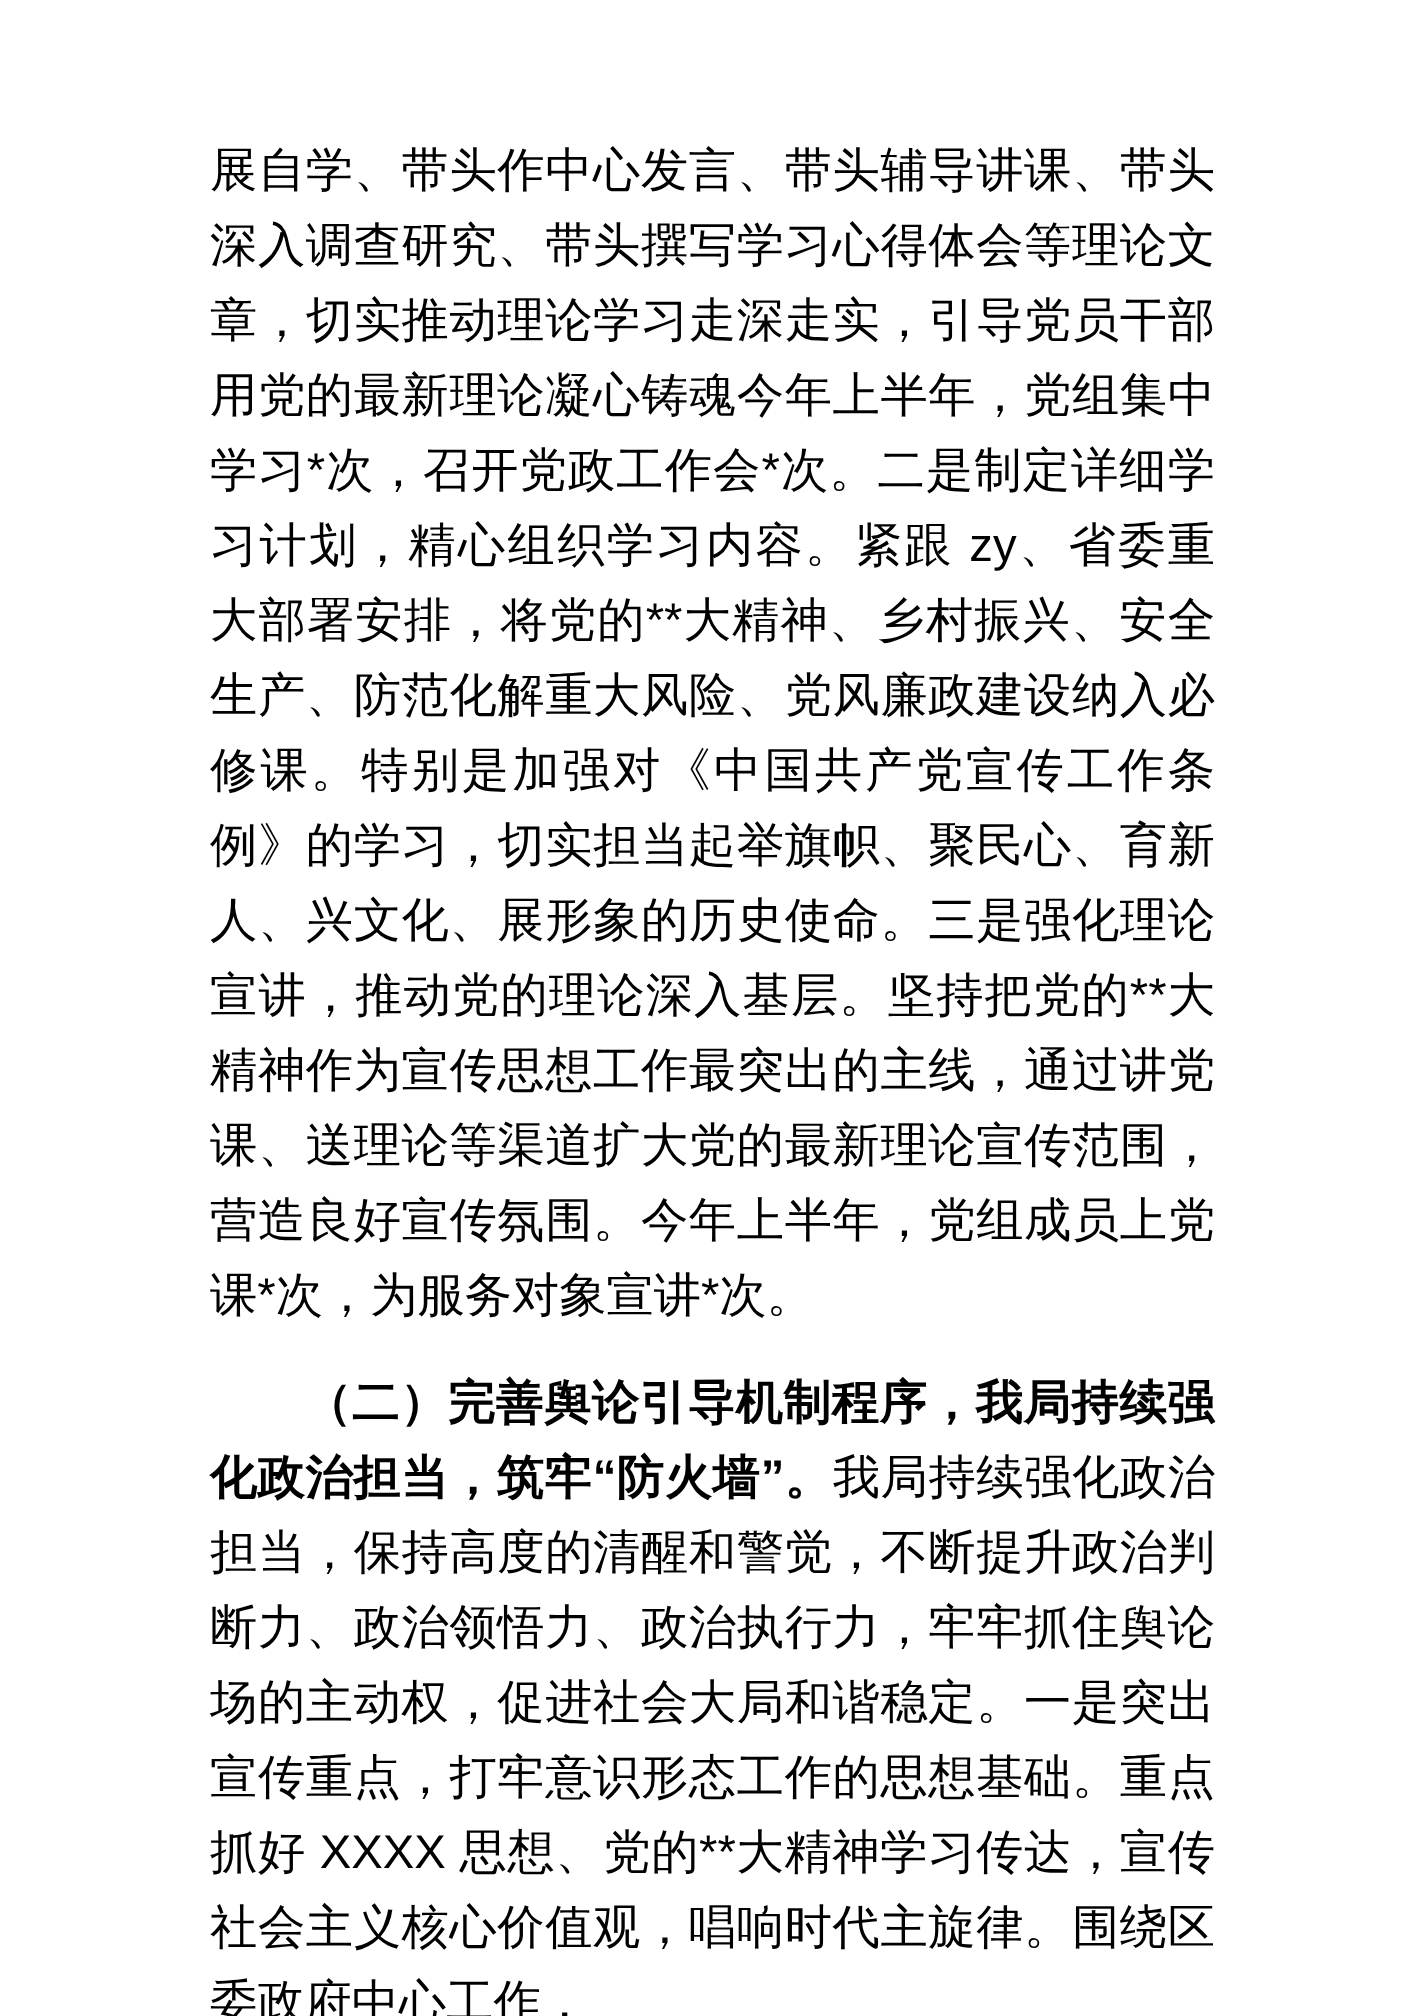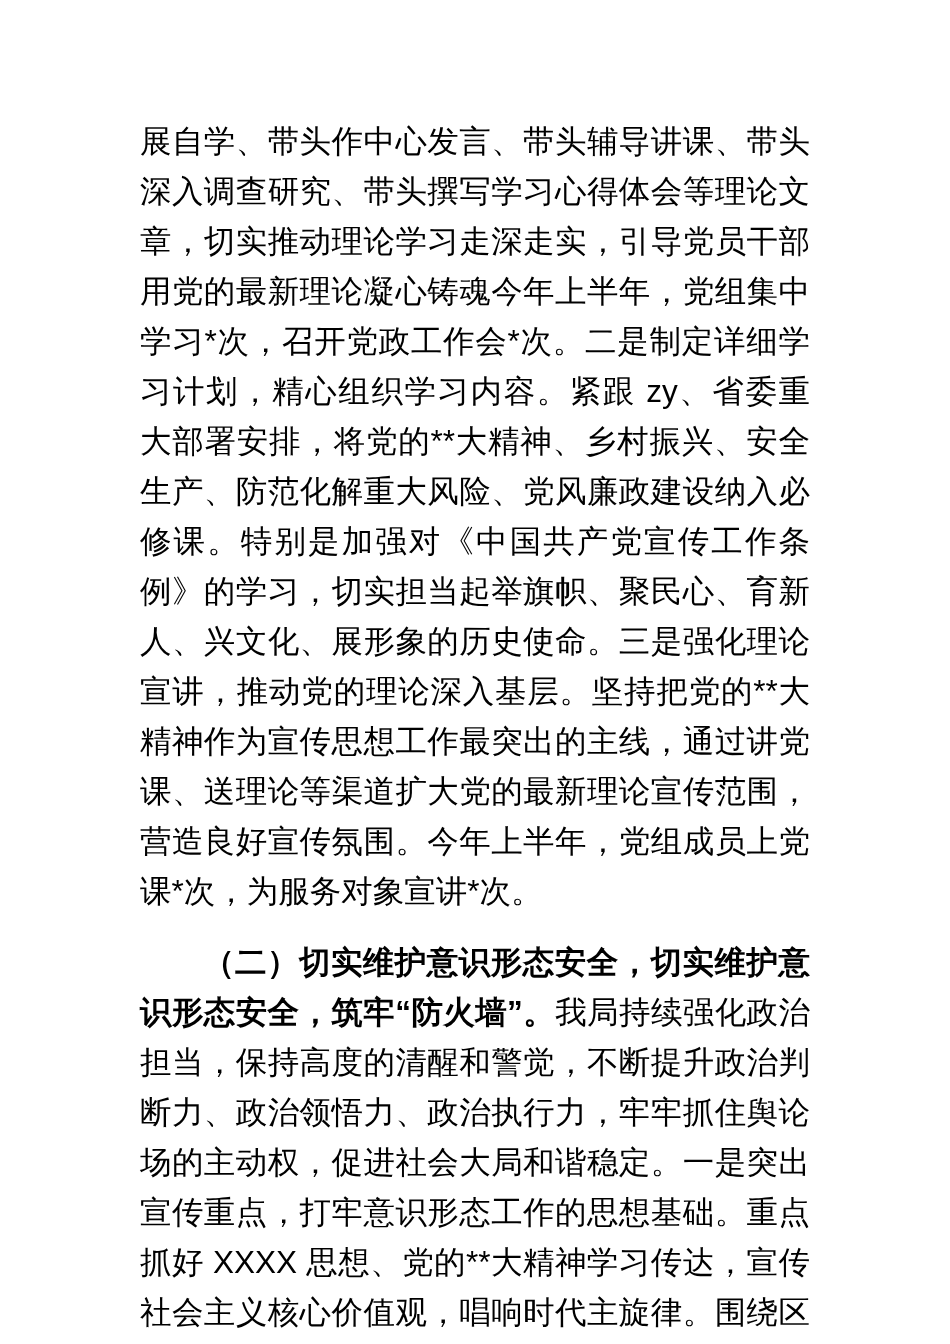--- a/index.html
+++ b/index.html
@@ -13,21 +13,21 @@
     overflow: hidden;
     font-family: "Liberation Sans", "DejaVu Sans", sans-serif;
     color: #000000;
   }
   .page {
     position: relative;
     width: 950px;
     height: 1344px;
     background: #ffffff;
     box-sizing: border-box;
-    padding: 116px 140px 0 140px;
+    padding: 88px 140px 0 140px;
   }
   .doc-body {
     width: 670px;
   }
   .para {
     margin: 0;
     font-size: 31.5px;
     line-height: 50px;
     text-align: justify;
     text-justify: inter-character;
@@ -47,16 +47,16 @@
   }
 </style>
 </head>
 <body>
 
 <div class="page">
   <div class="doc-body">
 
     <p class="para"><span>展自学、带头作中心发言、带头辅导讲课、带头深入调查研究、带头撰写学习心得体会等理论文章，切实推动理论学习走深走实，引导党员干部用党的最新理论凝心铸魂今年上半年，党组集中学习*次，召开党政工作会*次。二是制定详细学习计划，精心组织学习内容。紧跟 zy、省委重大部署安排，将党的**大精神、乡村振兴、安全生产、防范化解重大风险、党风廉政建设纳入必修课。特别是加强对《中国共产党宣传工作条例》的学习，切实担当起举旗帜、聚民心、育新人、兴文化、展形象的历史使命。三是强化理论宣讲，推动党的理论深入基层。坚持把党的**大精神作为宣传思想工作最突出的主线，通过讲党课、送理论等渠道扩大党的最新理论宣传范围，营造良好宣传氛围。今年上半年，党组成员上党课*次，为服务对象宣讲*次。</span></p>
 
-    <p class="para para-indent"><span class="strong">（二）切实维护意识形态安全，切实维护意识形态安全，筑牢“防火墙”。</span><span>我局持续强化政治担当，保持高度的清醒和警觉，不断提升政治判断力、政治领悟力、政治执行力，牢牢抓住舆论场的主动权，促进社会大局和谐稳定。一是突出宣传重点，打牢意识形态工作的思想基础。重点抓好 XXXX 思想、党的**大精神学习传达，宣传社会主义核心价值观，唱响时代主旋律。围绕区委政府中心工作，</span></p>
+    <p class="para para-indent"><span class="strong">（二）完善舆论引导机制程序，我局持续强化政治担当，筑牢“防火墙”。</span><span>我局持续强化政治担当，保持高度的清醒和警觉，不断提升政治判断力、政治领悟力、政治执行力，牢牢抓住舆论场的主动权，促进社会大局和谐稳定。一是突出宣传重点，打牢意识形态工作的思想基础。重点抓好 XXXX 思想、党的**大精神学习传达，宣传社会主义核心价值观，唱响时代主旋律。围绕区委政府中心工作，</span></p>
 
   </div>
 </div>
 
 </body></html>

